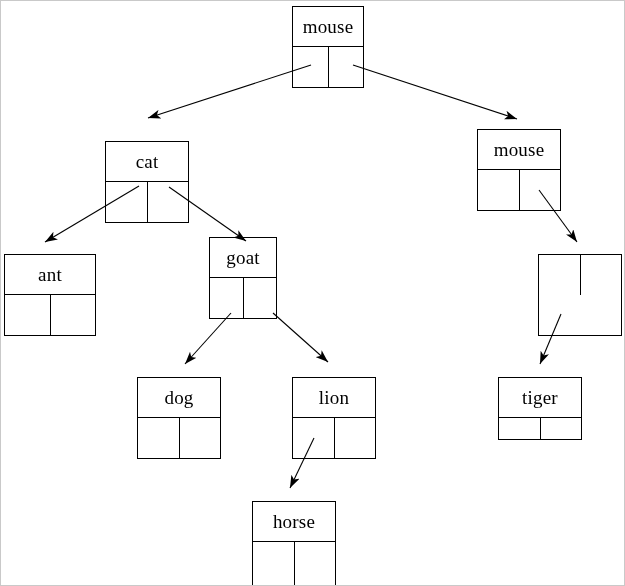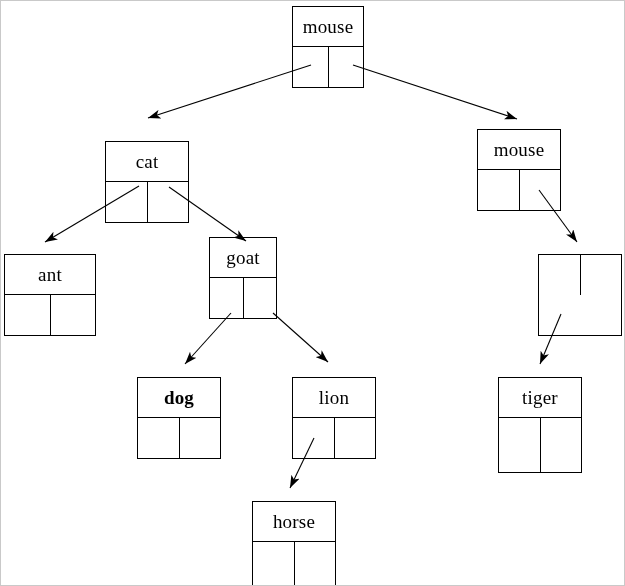--- a/index.html
+++ b/index.html
@@ -89,35 +89,35 @@
           <div class="node-cell left"></div>
           <div class="node-cell right"></div>
         </div>
       </div>
       <div class="node" style="left: 537px; top: 253px; width: 84px; height: 82px;">
         <div class="node-cells">
           <div class="node-cell left"></div>
           <div class="node-cell right"></div>
         </div>
       </div>
-      <div class="node" style="left: 136px; top: 376px; width: 84px; height: 82px; font-weight: bold;">
+      <div class="node" style="left: 136px; top: 376px; width: 84px; height: 82px;">
         <div class="node-label">dog</div>
         <div class="node-cells">
           <div class="node-cell left"></div>
           <div class="node-cell right"></div>
         </div>
       </div>
       <div class="node" style="left: 291px; top: 376px; width: 84px; height: 82px;">
         <div class="node-label">lion</div>
         <div class="node-cells">
           <div class="node-cell left"></div>
           <div class="node-cell right"></div>
         </div>
       </div>
-      <div class="node" style="left: 497px; top: 376px; width: 84px; height: 96px;">
+      <div class="node" style="left: 497px; top: 376px; width: 84px; height: 63px;">
         <div class="node-label">tiger</div>
         <div class="node-cells">
           <div class="node-cell left"></div>
           <div class="node-cell right"></div>
         </div>
       </div>
       <div class="node" style="left: 251px; top: 500px; width: 84px; height: 102px;">
         <div class="node-label">horse</div>
         <div class="node-cells">
           <div class="node-cell left"></div>

